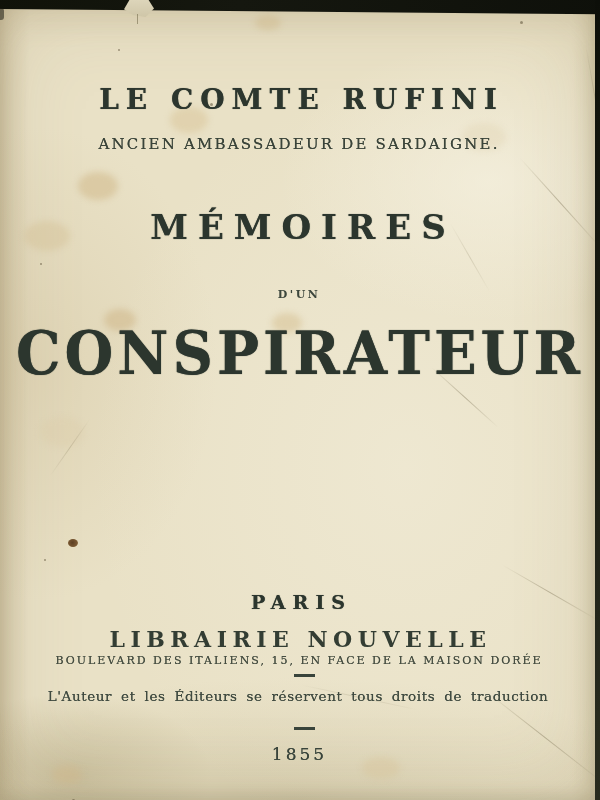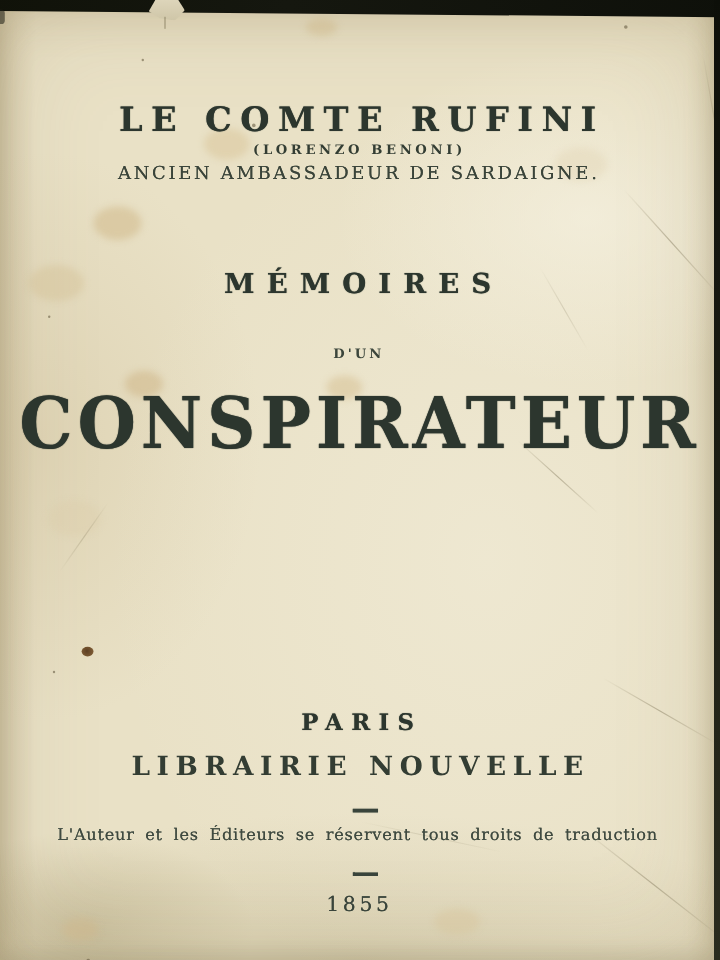--- a/index.html
+++ b/index.html
@@ -60,21 +60,21 @@
   }
 
   
   .content{position:absolute;inset:0;z-index:6;text-align:center;color:var(--ink);}
   .line{position:absolute;left:0;right:0;white-space:nowrap;}
   .author      {top:76px;  font-size:28px;font-weight:bold;letter-spacing:7px;padding-left:7px;
                 text-shadow:0 0 .7px rgba(44,54,46,.9);}
   .pseudonym   {top:111px; font-size:11px;font-weight:bold;letter-spacing:3px;padding-left:3px;color:#333d33;}
   .author-role {top:128px; font-size:15px;letter-spacing:2.2px;padding-left:2px;color:#3a443a;
                 text-shadow:0 0 .5px rgba(58,68,58,.9);}
-  .series-title{top:216px; font-size:23px;font-weight:bold;letter-spacing:10px;padding-left:10px;
+  .series-title{top:200px; font-size:34px;font-weight:bold;letter-spacing:10px;padding-left:10px;
                 text-shadow:0 0 .8px rgba(44,54,46,.9);}
   .series-conn {top:281px; font-size:11px;font-weight:bold;letter-spacing:2.5px;padding-left:2px;color:#3c463c;}
   .main-title  {top:311px; font-size:56px;font-weight:bold;letter-spacing:4px;padding-left:4px;
                 transform:scaleY(1.06);transform-origin:center top;
                 text-shadow:0 0 .9px rgba(40,50,42,.95);}
   .city        {top:584px; font-size:19px;font-weight:bold;letter-spacing:7px;padding-left:7px;
                 text-shadow:0 0 .7px rgba(44,54,46,.9);}
   .publisher   {top:619px; font-size:22px;font-weight:bold;letter-spacing:5.5px;padding-left:5px;color:#333d33;}
   .address     {top:647px; font-size:11px;letter-spacing:2px;padding-left:2px;color:#454d41;
                 text-shadow:0 0 .5px rgba(69,77,65,.85);}
@@ -153,27 +153,27 @@
     <div class="crease c2"></div>
     <div class="crease c3"></div>
     <div class="crease c4"></div>
     <div class="crease c5"></div>
     <div class="crease c6"></div>
     <div class="crease c7"></div>
     <div class="crease c8"></div>
 
     <div class="content">
       <div class="line author">LE COMTE RUFINI</div>
-      <div class="line pseudonym">(LORENZO BENONI)</div>
       <div class="line author-role">ANCIEN AMBASSADEUR DE SARDAIGNE.</div>
       <div class="line series-title">MÉMOIRES</div>
       <div class="line series-conn">D'UN</div>
       <div class="line main-title">CONSPIRATEUR</div>
       <div class="line city">PARIS</div>
       <div class="line publisher">LIBRAIRIE NOUVELLE</div>
+      <div class="line address">BOULEVARD DES ITALIENS, 15, EN FACE DE LA MAISON DORÉE</div>
       <div class="rule rule-1"></div>
       <div class="line rights1">L'Auteur et les Éditeurs se réservent tous droits de traduction</div>
       <div class="rule rule-2"></div>
       <div class="line year">1855</div>
     </div>
   </div>
 
   <div class="band"></div>
   <div class="edge-right"></div>
   <div class="tab"></div>

